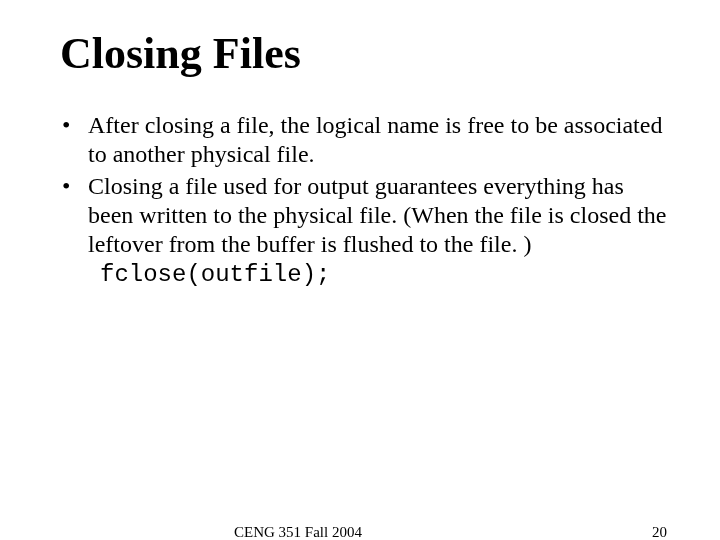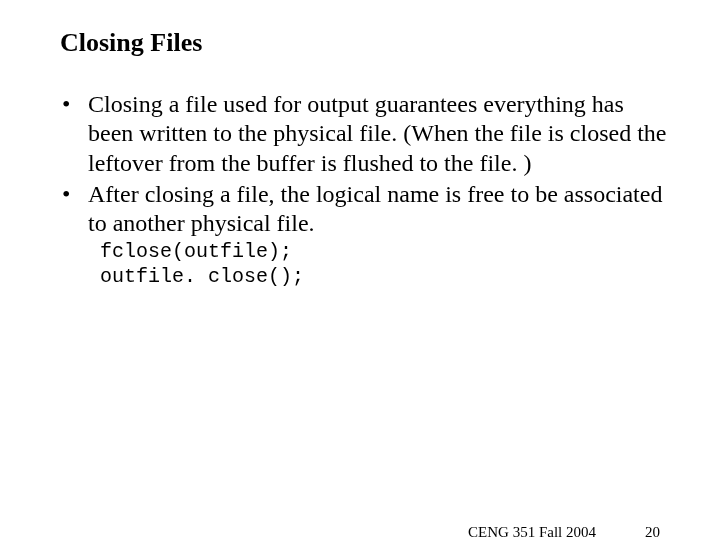--- a/index.html
+++ b/index.html
@@ -9,21 +9,21 @@
     background: #ffffff;
     font-family: "Times New Roman", Times, serif;
     color: #000000;
     position: relative;
     overflow: hidden;
   }
   .slide {
     padding: 28px 48px 0 48px;
   }
   .title {
-    font-size: 26px;
+    font-size: 44px;
     font-weight: bold;
     margin-left: 12px;
     margin-bottom: 32px;
   }
   ul.main {
     list-style: none;
     padding-left: 14px;
   }
   ul.main > li {
     font-size: 24px;
@@ -34,52 +34,51 @@
   }
   ul.main > li::before {
     content: "•";
     position: absolute;
     left: 0;
     top: 0;
     font-size: 24px;
   }
   .code {
     font-family: "Courier New", Courier, monospace;
-    font-size: 20px;
+    font-size: 24px;
     margin-left: 52px;
     margin-top: 2px;
     margin-bottom: 2px;
   }
   .footer {
     position: absolute;
     bottom: 16px;
     left: 0;
     width: 720px;
     font-size: 15px;
   }
   .footer-course {
     position: absolute;
     left: 0;
     width: 596px;
-    text-align: right;
+    text-align: center;
   }
   .footer-page {
     position: absolute;
-    right: 60px;
+    right: 53px;
   }
 </style>
 </head>
 <body>
 
 <div class="slide">
   <h1 class="title">Closing Files</h1>
   <ul class="main">
+    <li>After closing a file, the logical name is free to be associated to another physical file.</li>
     <li>Closing a file used for output guarantees everything has been written to the physical file. (When the file is closed the leftover from the buffer is flushed to the file. )</li>
-    <li>After closing a file, the logical name is free to be associated to another physical file.</li>
   </ul>
   <div class="code">fclose(outfile);</div>
-  <div class="code">outfile. close();</div>
 </div>
 
 <div class="footer">
   <span class="footer-course">CENG 351 Fall 2004</span>
   <span class="footer-page">20</span>
 </div>
 
 </body></html>

